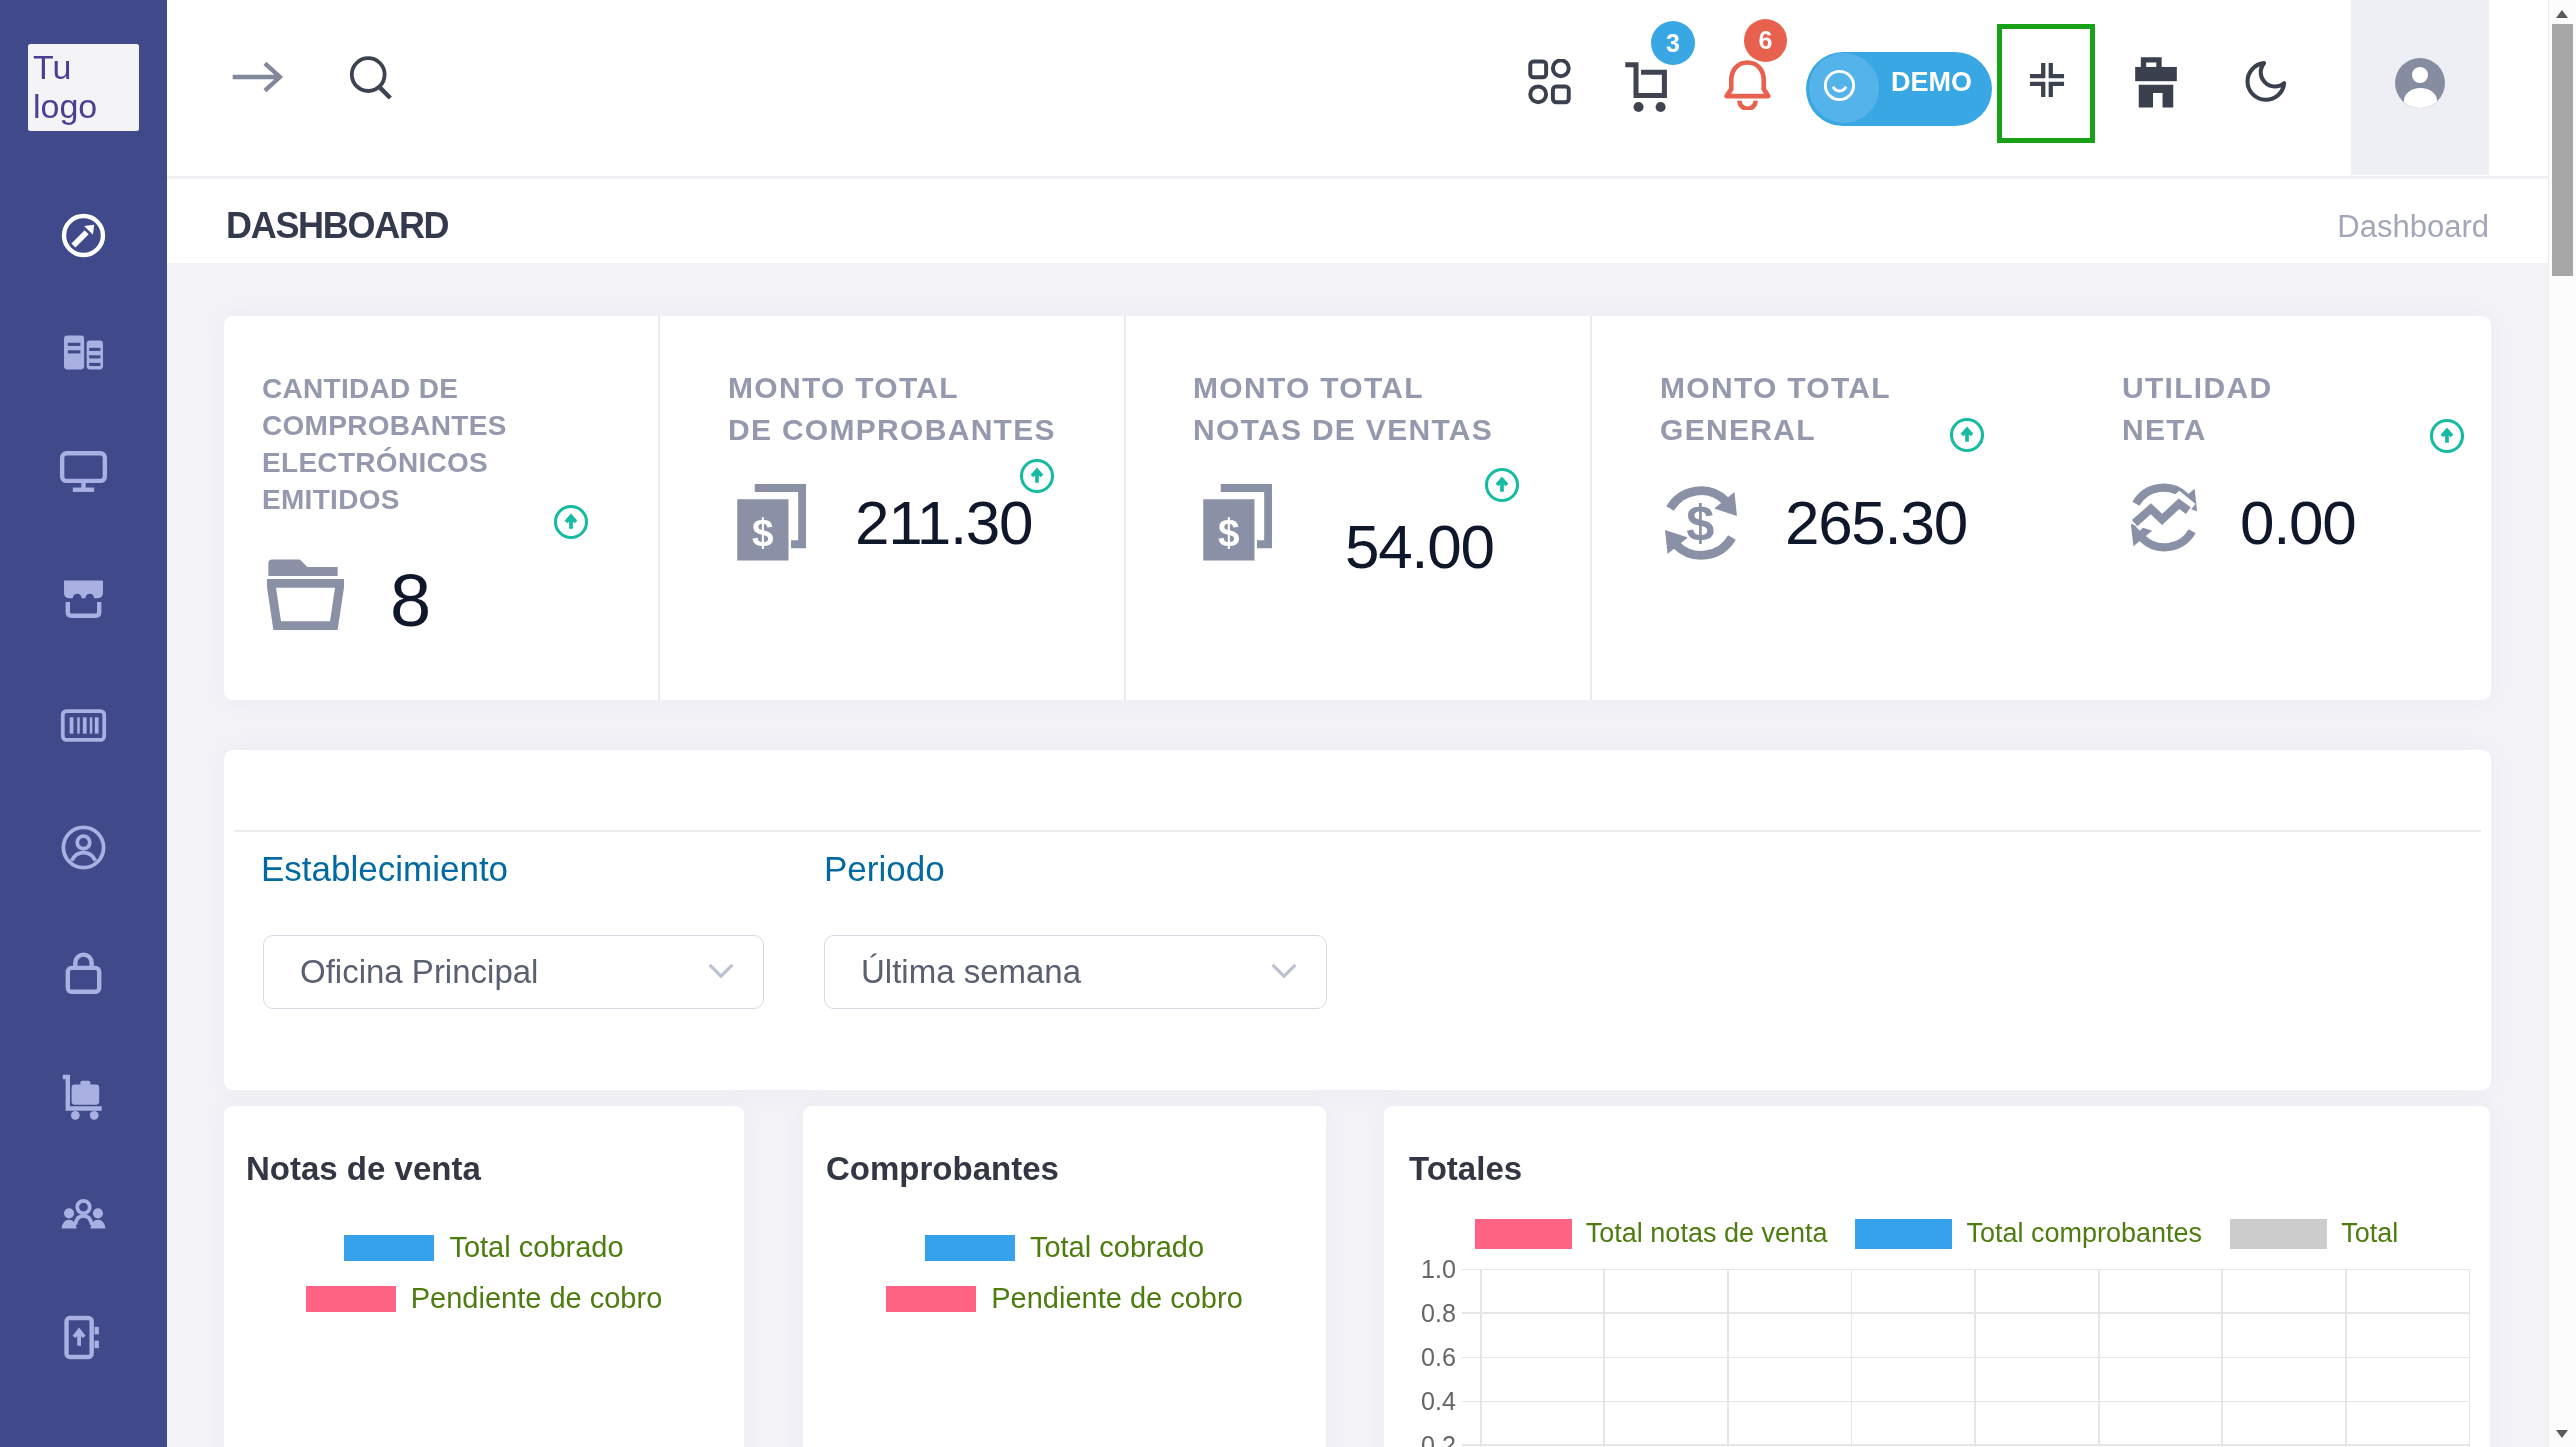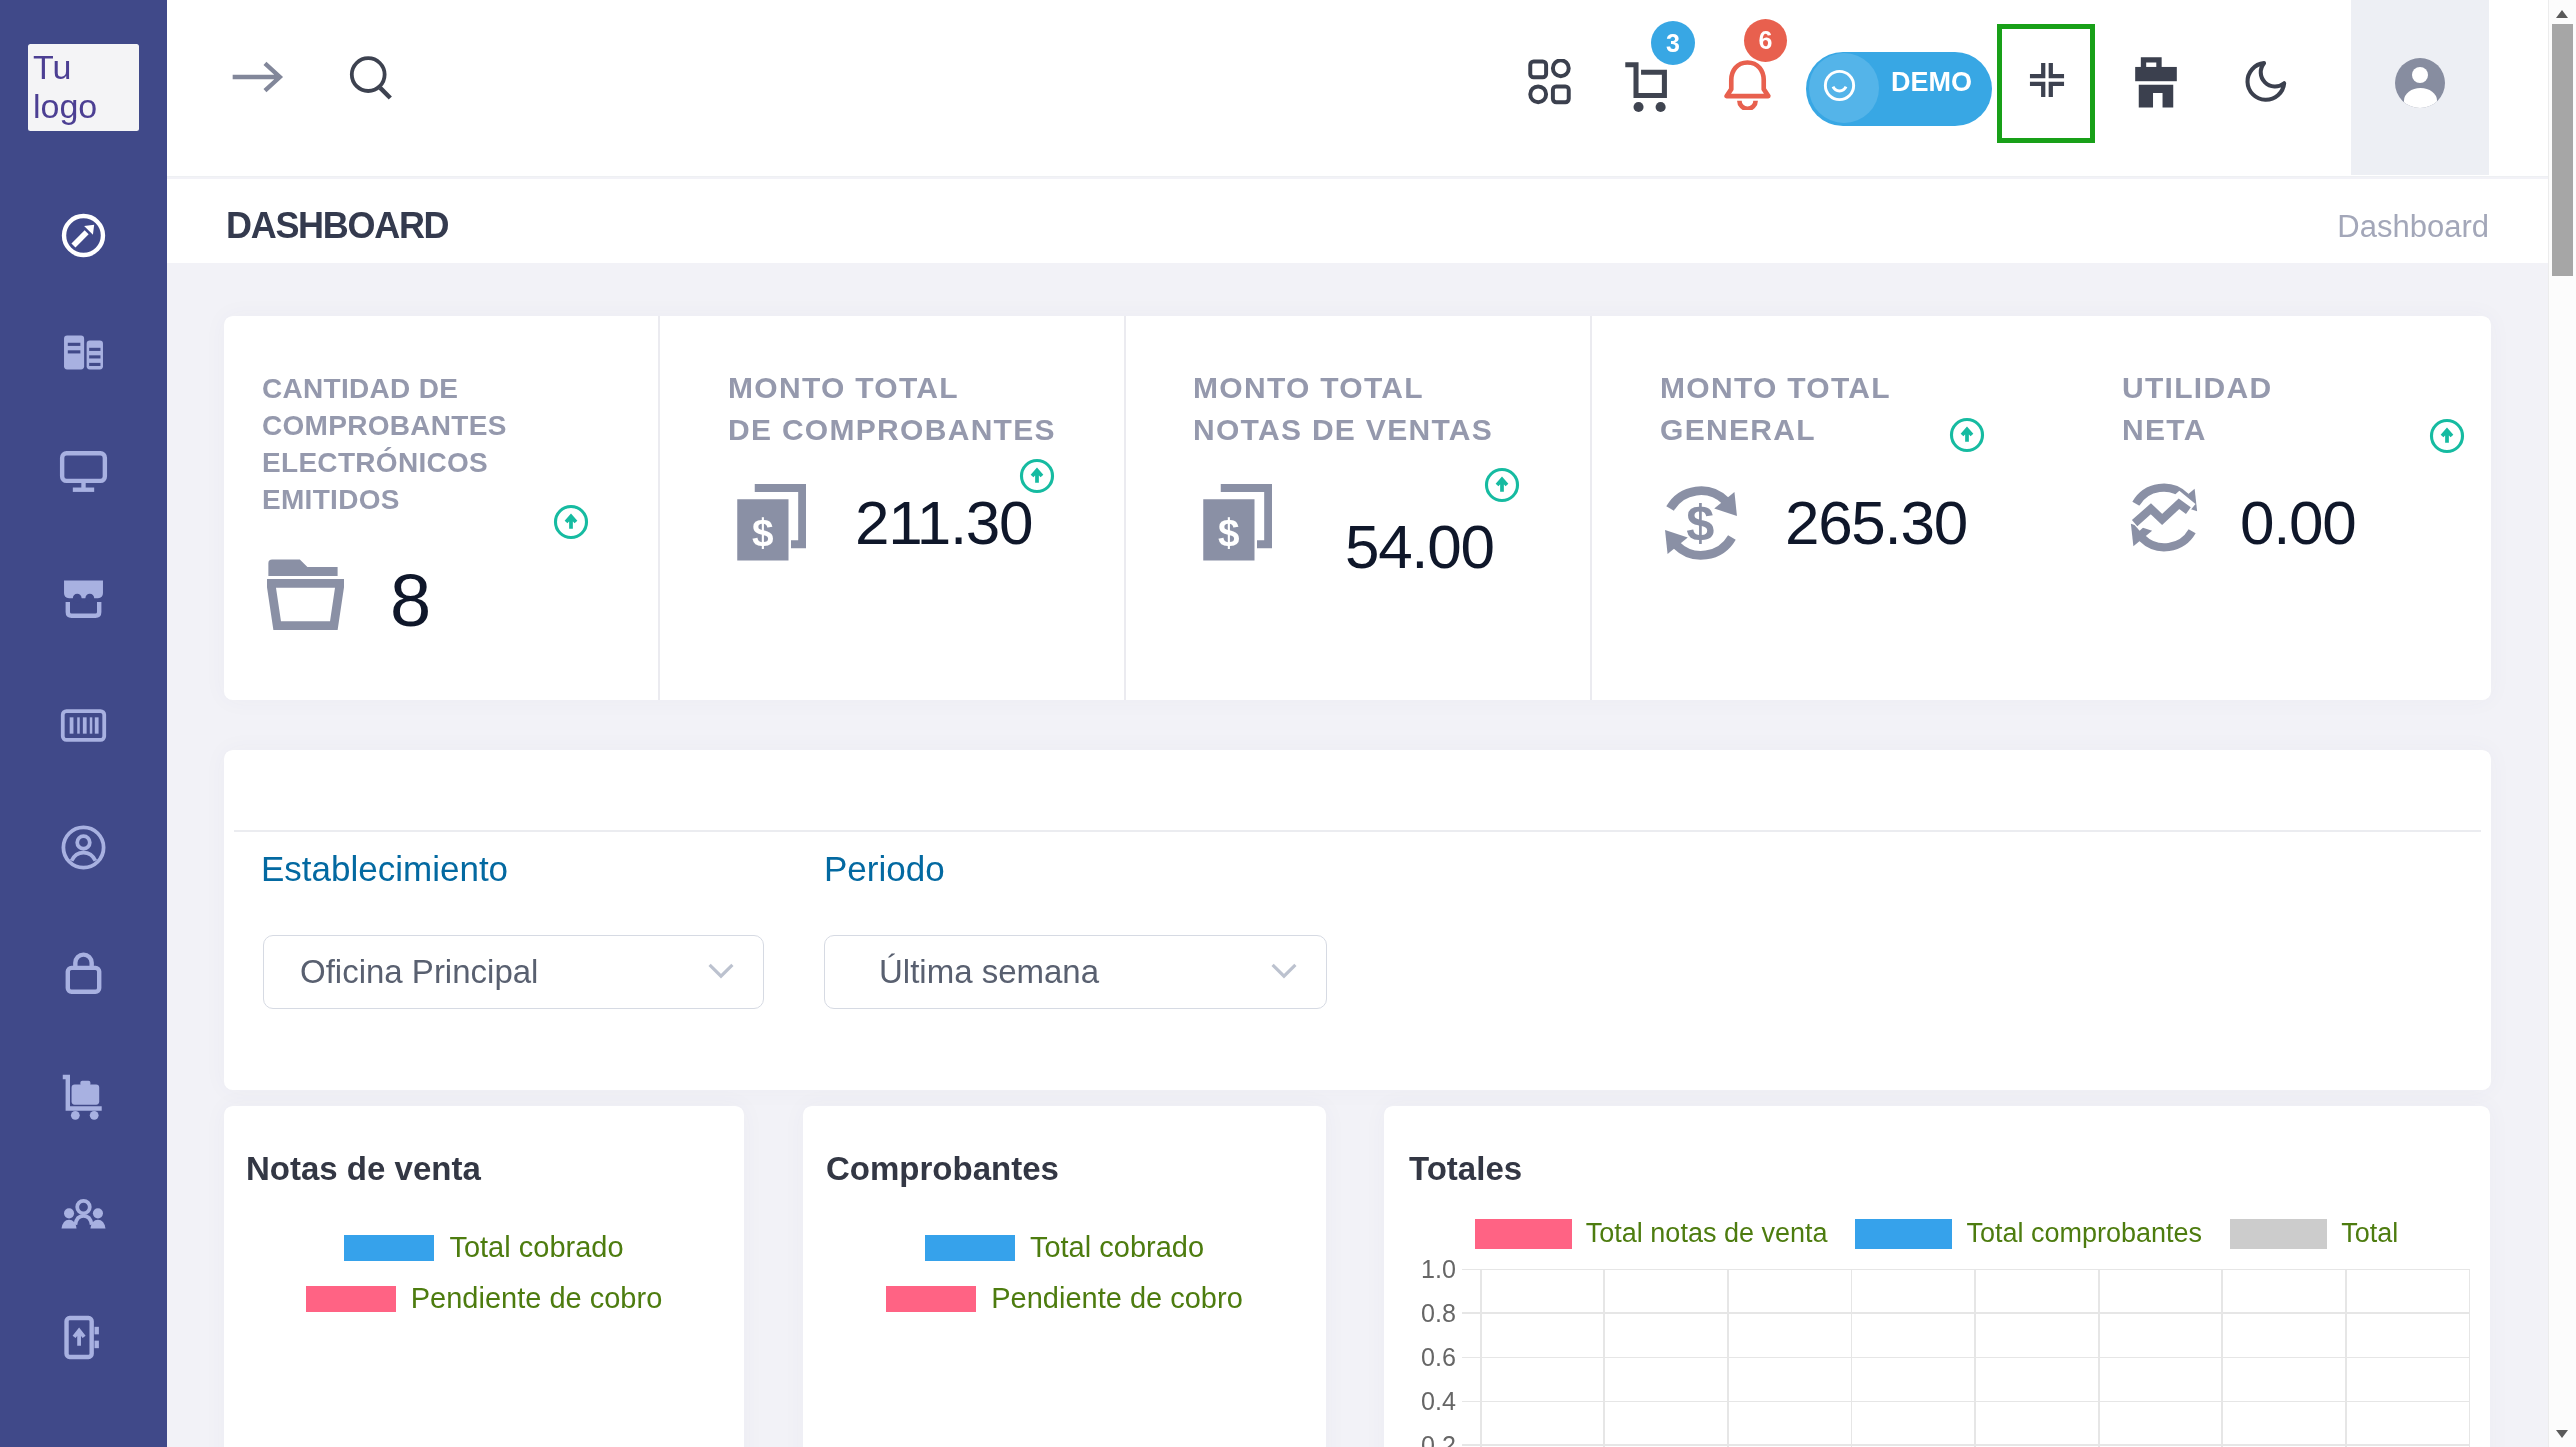--- a/index.html
+++ b/index.html
@@ -130,21 +130,21 @@
 <div class="snum" style="left:855px;top:492px;font-size:62px;line-height:1;letter-spacing:-1.3px">211.30</div>
 <div class="snum" style="left:1345px;top:516px;font-size:62px;line-height:1;letter-spacing:-1.3px">54.00</div>
 <div class="snum" style="left:1785px;top:492px;font-size:62px;line-height:1;letter-spacing:-1.3px">265.30</div>
 <div class="snum" style="left:2240px;top:492px;font-size:62px;line-height:1;letter-spacing:-1.3px">0.00</div>
 
 <div class="card" id="filtercard">
   <div id="fsep"></div>
   <div class="flabel" style="left:37px">Establecimiento</div>
   <div class="flabel" style="left:600px">Periodo</div>
   <div class="fselect" style="left:39px;width:501px;padding-left:36px">Oficina Principal</div>
-  <div class="fselect" style="left:600px;width:503px;padding-left:54px">Última semana</div>
+  <div class="fselect" style="left:600px;width:503px;padding-left:36px">Última semana</div>
 </div>
 
 <div class="card ccard" id="chart1" style="left:224px;width:520px">
   <div class="ctitle" style="left:22px">Notas de venta</div>
   <div class="legrow" style="top:125px">
       <span class="sw" style="background:#36A2EB"></span>
       <span class="legtxt">Total cobrado</span>
     </div>
   <div class="legrow" style="top:176px">
       <span class="sw" style="background:#FF6384"></span>

